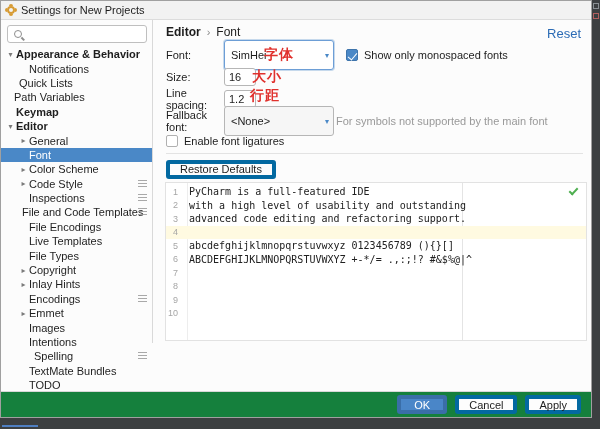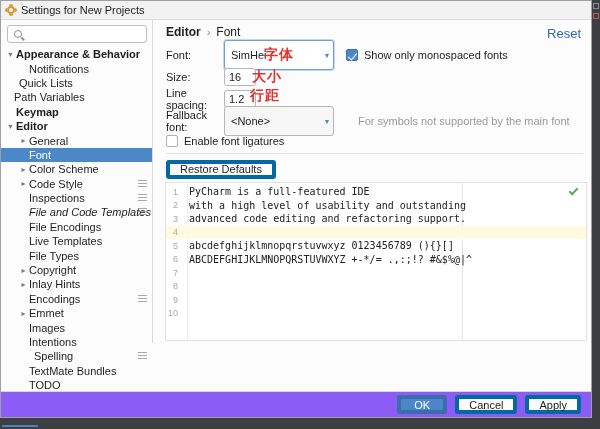--- a/index.html
+++ b/index.html
@@ -56,21 +56,21 @@
   .combo.font-combo { width:110px; border-color:#6d9ed6; box-shadow:0 0 0 1px rgba(74,136,199,.3); }
   .combo.fallback { width:110px; background:#f6f6f6; }
   .tinput { width:32px; height:18px; border:1px solid #b6b6b6; border-radius:3px; font-size:11px;
             padding:0 4px; background:#fff; color:#1d1d1d; display:flex; align-items:center; }
   .cbx-row { display:flex; align-items:center; gap:6px; font-size:11px; color:#1d1d1d; cursor:pointer; }
   .cbx { width:12px; height:12px; border:1px solid #b0b0b0; border-radius:2px; background:#fff;
          position:relative; flex:0 0 12px; }
   .cbx.checked { background:#4a88c7; border-color:#3e74ab; }
   .cbx.checked::after { content:""; position:absolute; left:3px; top:0.5px; width:4px; height:8px;
                         border:solid #fff; border-width:0 1.6px 1.6px 0; transform:rotate(40deg); }
-  .hint { font-size:11px; color:#999; margin-left:24px;text-align:center; }
+  .hint { font-size:11px; color:#999; margin-left:2px;text-align:center; }
   .ml12 { margin-left:12px; }
   .form-divider { height:1px; background:#e3e3e3; margin:2px 0 5px 0; }
   .btn { height:19px; border:4px solid #0369a1; border-radius:3px; background:#fdfdfd; font-size:11px;
          color:#1d1d1d; display:inline-flex; align-items:center; justify-content:center;
          padding:0 10px; cursor:pointer; font-family:inherit; }
 
   
   .preview { position:absolute; left:12px; right:4px; top:162px; bottom:2px; background:#fff;
              border:1px solid #e2e2e2; overflow:hidden; }
   .gutter-sep { position:absolute; left:21px; top:0; bottom:0; width:1px; background:#ededed; }
@@ -79,21 +79,21 @@
               border-left:2px solid #4faf50; border-bottom:2px solid #4faf50; transform:rotate(-47deg); }
   .plines { position:absolute; left:0; right:0; top:2px; }
   .pline { display:flex; height:13.5px; align-items:center;
            font-family:"DejaVu Sans Mono",monospace; font-size:10px; color:#202020; }
   .pline.caret { background:#fffae1; }
   .pline .ln { flex:0 0 17px; width:17px; text-align:right; padding-right:5px; color:#a6a6a6;
                font-size:9px; font-family:"Liberation Sans",sans-serif; }
   .pline .ltext { margin-left:6px; white-space:pre; }
 
   
-  .buttonbar { flex:0 0 26px; background:#8b5cf6; border-top:1px solid #d8d8d8; display:flex;
+  .buttonbar { flex:0 0 26px; background:#15803d; border-top:1px solid #d8d8d8; display:flex;
                align-items:center; justify-content:flex-end; gap:8px; padding:0 10px;margin-top:48px; }
   .btn.primary { background:#4a86c8; border-color:#3a6ea8; color:#fff; min-width:44px; }
   .btn.bar { min-width:50px; }
 
   
   .annotation { position:absolute; color:#e0312d; font-size:14px; font-weight:bold; line-height:1;
                 z-index:20; pointer-events:none; letter-spacing:1px; }
 
   
   .ide-icon { position:absolute; width:6px; height:6px; border:1px solid #8a8f93; }
@@ -161,21 +161,21 @@
             <div class="tree-row" style="padding-left: 17px;">
               <span class="tree-arrow">▸</span>
               <span class="tree-label">Code Style</span>
               <span class="tree-badge"></span>
             </div>
             <div class="tree-row" style="padding-left: 17px;">
               <span class="tree-arrow"></span>
               <span class="tree-label">Inspections</span>
               <span class="tree-badge"></span>
             </div>
-            <div class="tree-row" style="padding-left: 17px; font-style: italic;">
+            <div class="tree-row" style="padding-left: 10px;">
               <span class="tree-arrow"></span>
               <span class="tree-label">File and Code Templates</span>
               <span class="tree-badge"></span>
             </div>
             <div class="tree-row" style="padding-left: 17px;">
               <span class="tree-arrow"></span>
               <span class="tree-label">File Encodings</span>
             </div>
             <div class="tree-row" style="padding-left: 17px;">
               <span class="tree-arrow"></span>

